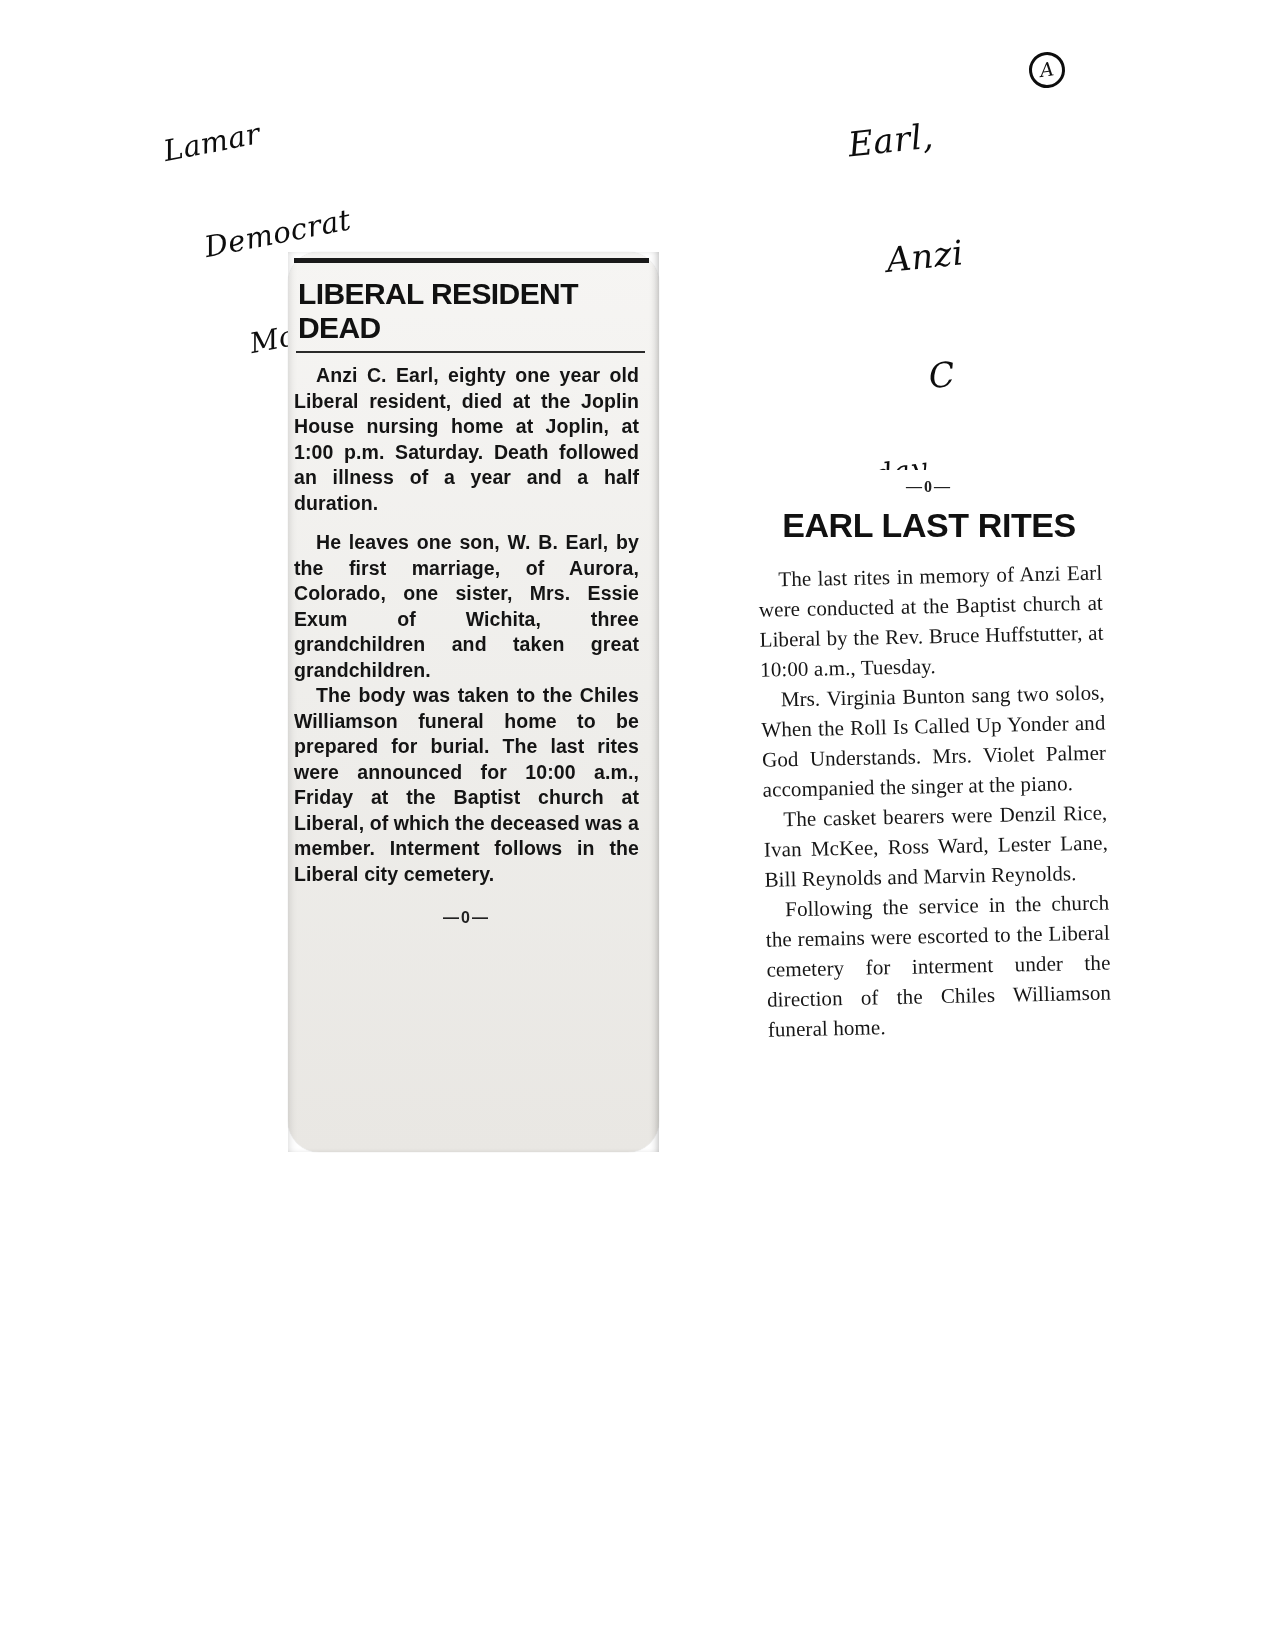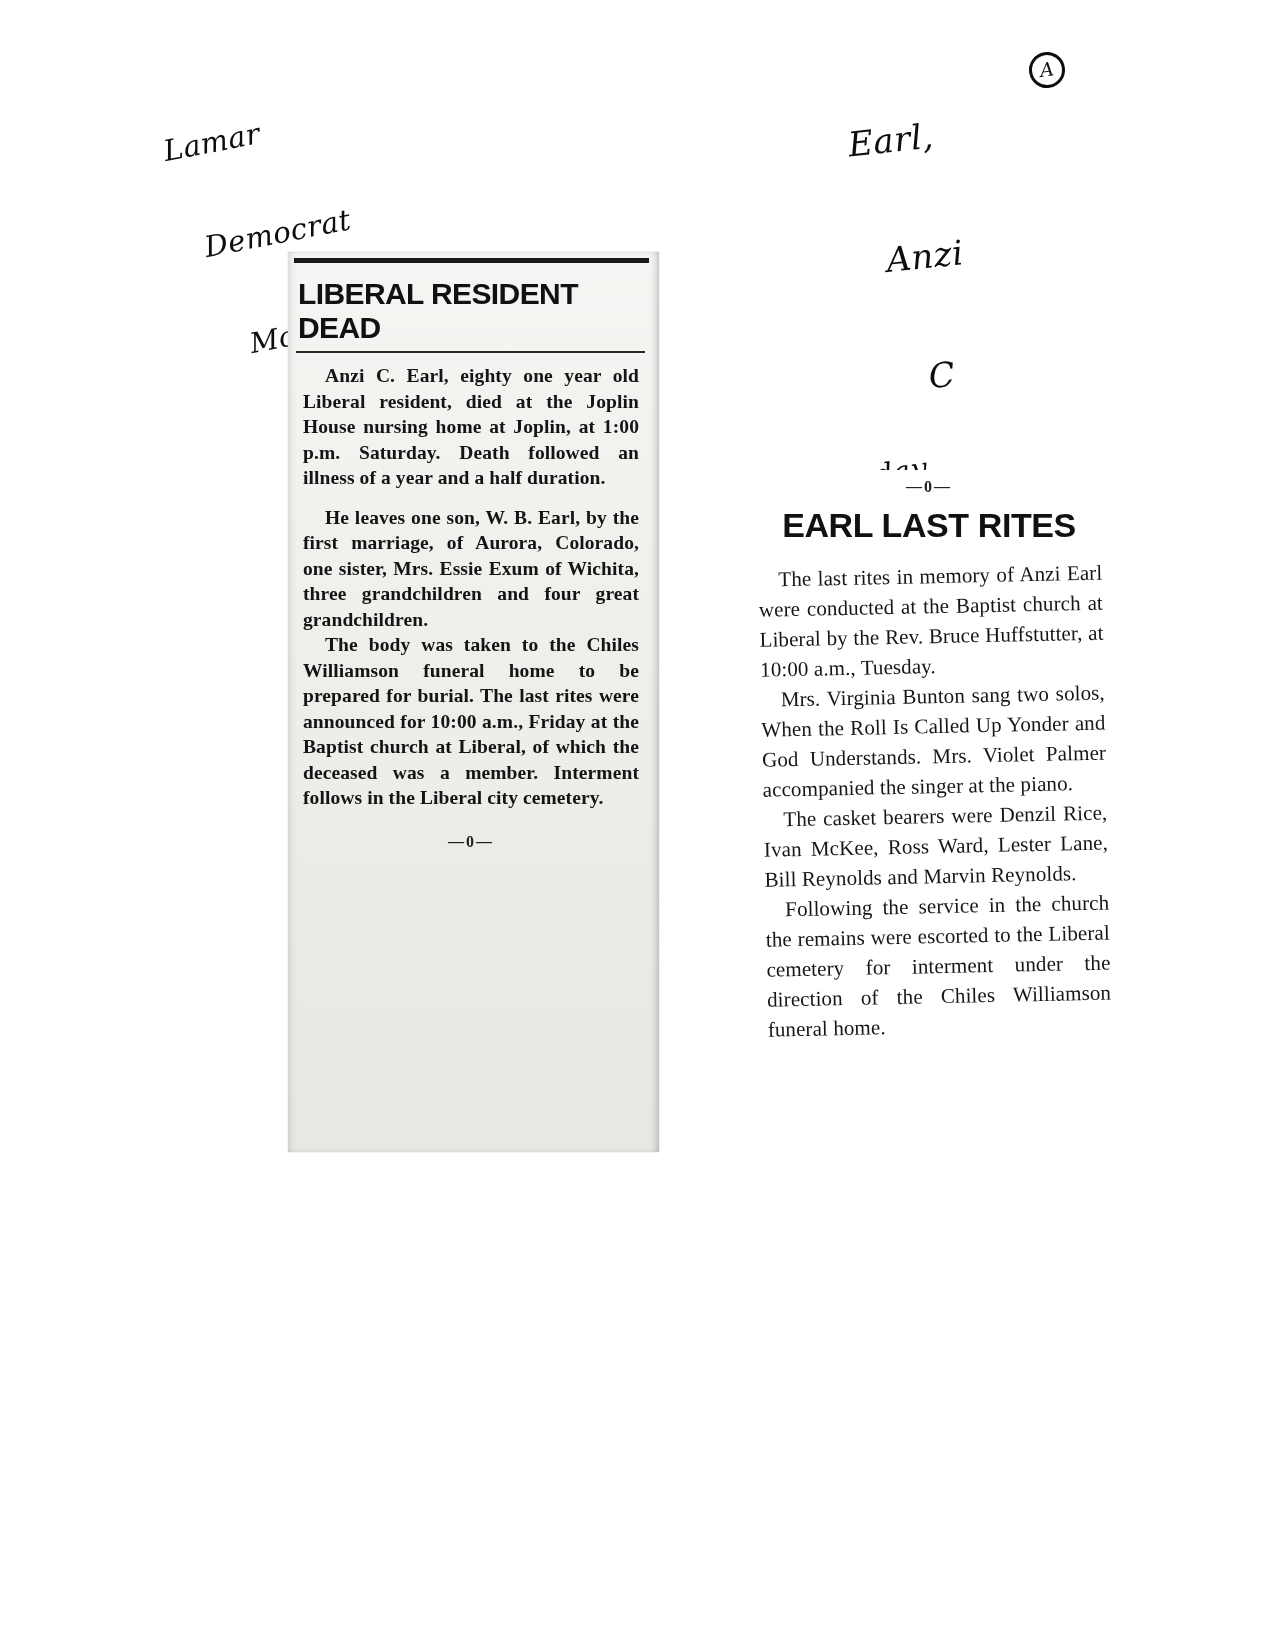--- a/index.html
+++ b/index.html
@@ -73,20 +73,21 @@
     transform: rotate(-9deg);
     transform-origin: left top;
   }
   #hw-tuesday .l1 { display: block; }
   #hw-tuesday .l2 { display: block; margin-left: 95px; margin-top: -10px; }
 
   
   .clipping {
     position: absolute;
     background: #f4f3f1;
+    border-radius: 31px;
   }
 
   
   #clip-left {
     left: 288px;
     top: 252px;
     width: 371px;
     height: 900px;
     background: linear-gradient(180deg,#f6f5f3 0%,#eeedea 55%,#e9e7e3 100%);
     box-shadow: 0 0 1px rgba(0,0,0,0.25);
@@ -104,27 +105,27 @@
     color: #111;
     margin: 14px 0 6px 10px;
     text-align: left;
   }
   #clip-left .headrule {
     height: 2px;
     background: #2a2a2a;
     margin: 2px 14px 10px 8px;
   }
   .col-body {
-    font-family: Liberation Serif, serif;
+    font-family: Liberation Sans, sans-serif;
     font-weight: bold;
     font-size: 19.5px;
     line-height: 25.5px;
     color: #141414;
     text-align: justify;
-    padding: 0 20px 0 15px;
+    padding: 0 20px 0 6px;
     letter-spacing: 0.1px;
   }
   .col-body p { margin: 0 0 0 0; text-indent: 22px; }
   .col-body p.gap { margin-top: 14px; }
   .endmark {
     text-align: center;
     font-size: 16px;
     letter-spacing: 2px;
     margin-top: 18px;
     color: #222;
@@ -200,21 +201,21 @@
   <span class="l1">Tuesday</span>
   <span class="l2">12/10-1968</span>
 </div>
 
 <div class="clipping" id="clip-left">
   <div class="toprule"></div>
   <div class="headline-left">LIBERAL RESIDENT DEAD</div>
   <div class="headrule"></div>
   <div class="col-body">
     <p>Anzi C. Earl, eighty one year old Liberal resident, died at the Joplin House nursing home at Joplin, at 1:00 p.m. Saturday. Death followed an illness of a year and a half duration.</p>
-    <p class="gap">He leaves one son, W. B. Earl, by the first marriage, of Aurora, Colorado, one sister, Mrs. Essie Exum of Wichita, three grandchildren and four great grandchildren.</p>
+    <p class="gap">He leaves one son, W. B. Earl, by the first marriage, of Aurora, Colorado, one sister, Mrs. Essie Exum of Wichita, three grandchildren and taken great grandchildren.</p>
     <p>The body was taken to the Chiles Williamson funeral home to be prepared for burial. The last rites were announced for 10:00 a.m., Friday at the Baptist church at Liberal, of which the deceased was a member. Interment follows in the Liberal city cemetery.</p>
     <div class="endmark">—0—</div>
   </div>
 </div>
 <div class="edge-shadow-l"></div>
 
 <div class="clipping" id="clip-right">
   <div class="topmark">—0—</div>
   <div class="headline-right">EARL LAST RITES</div>
   <div class="col-body-right">

